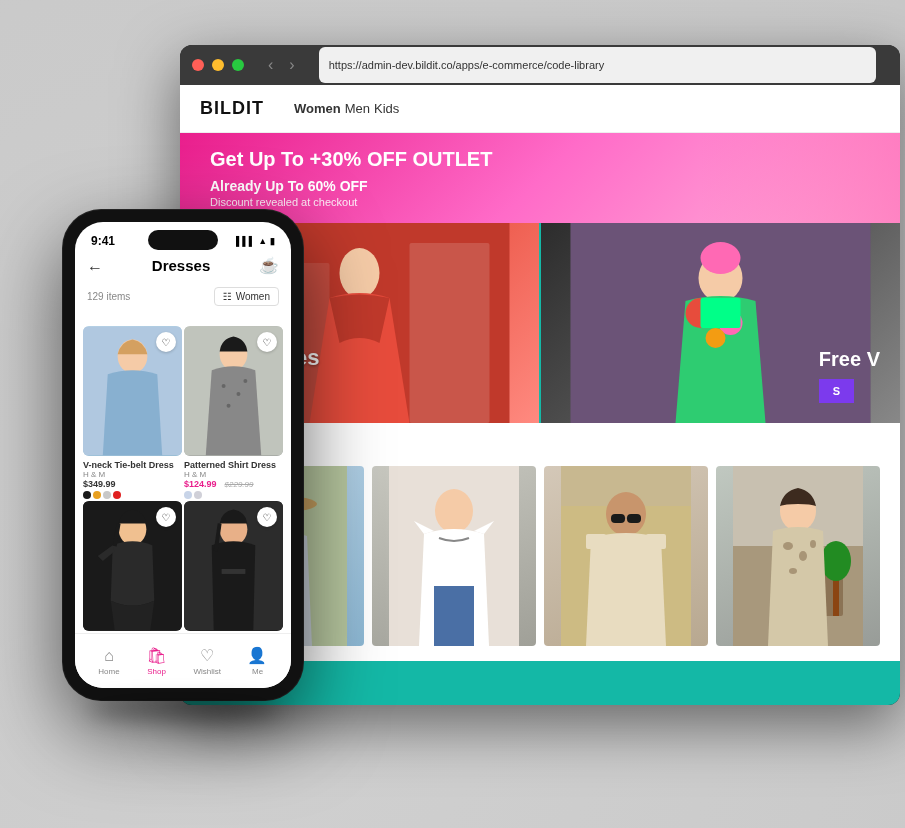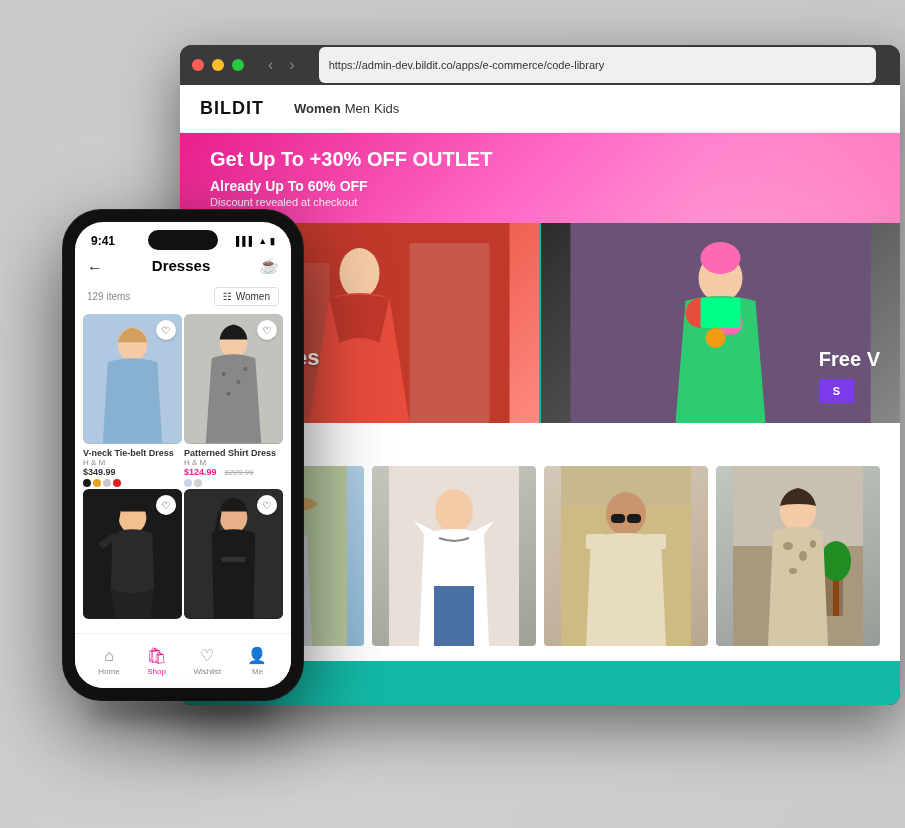--- a/index.html
+++ b/index.html
@@ -328,21 +328,21 @@
 
     .app-cart {
       font-size: 16px;
     }
 
     
     .filter-bar {
       display: flex;
       justify-content: space-between;
       align-items: center;
-      padding: 4px 12px 8px;
+      padding: 4px 12px 20px;
     }
 
     .item-count {
       font-size: 10px;
       color: #888;
     }
 
     .refine-btn {
       display: flex;
       align-items: center;

